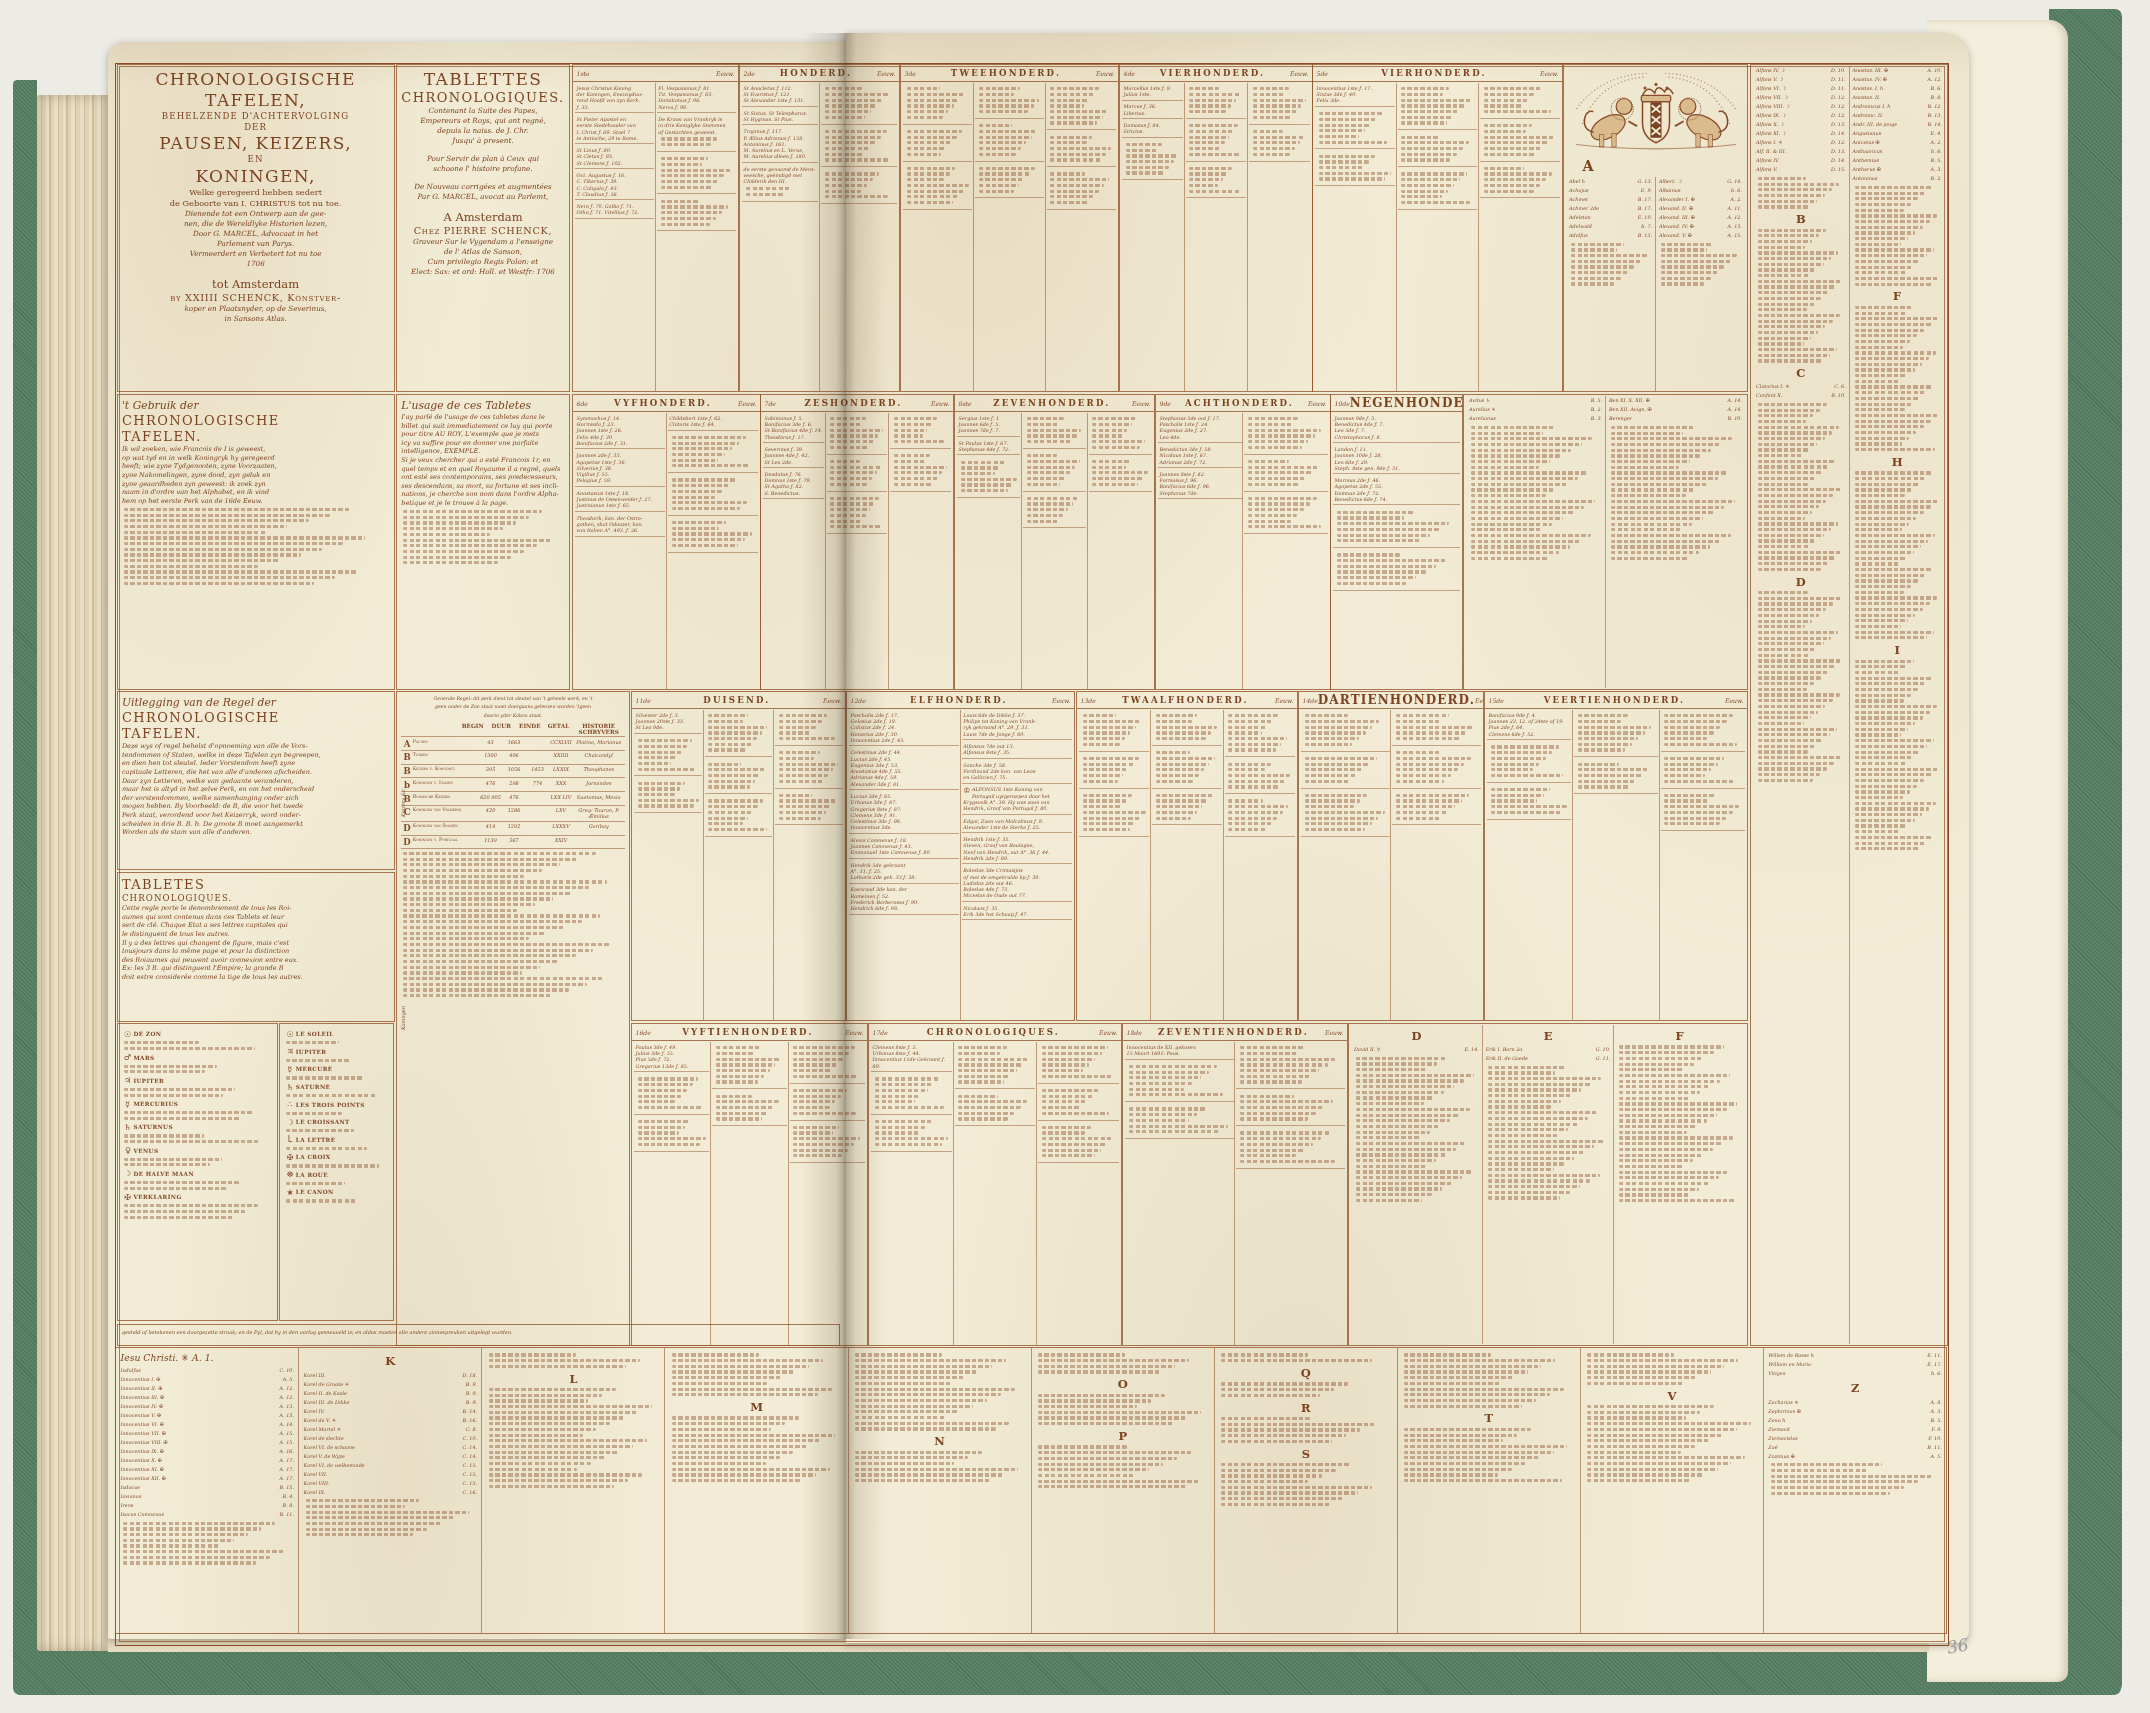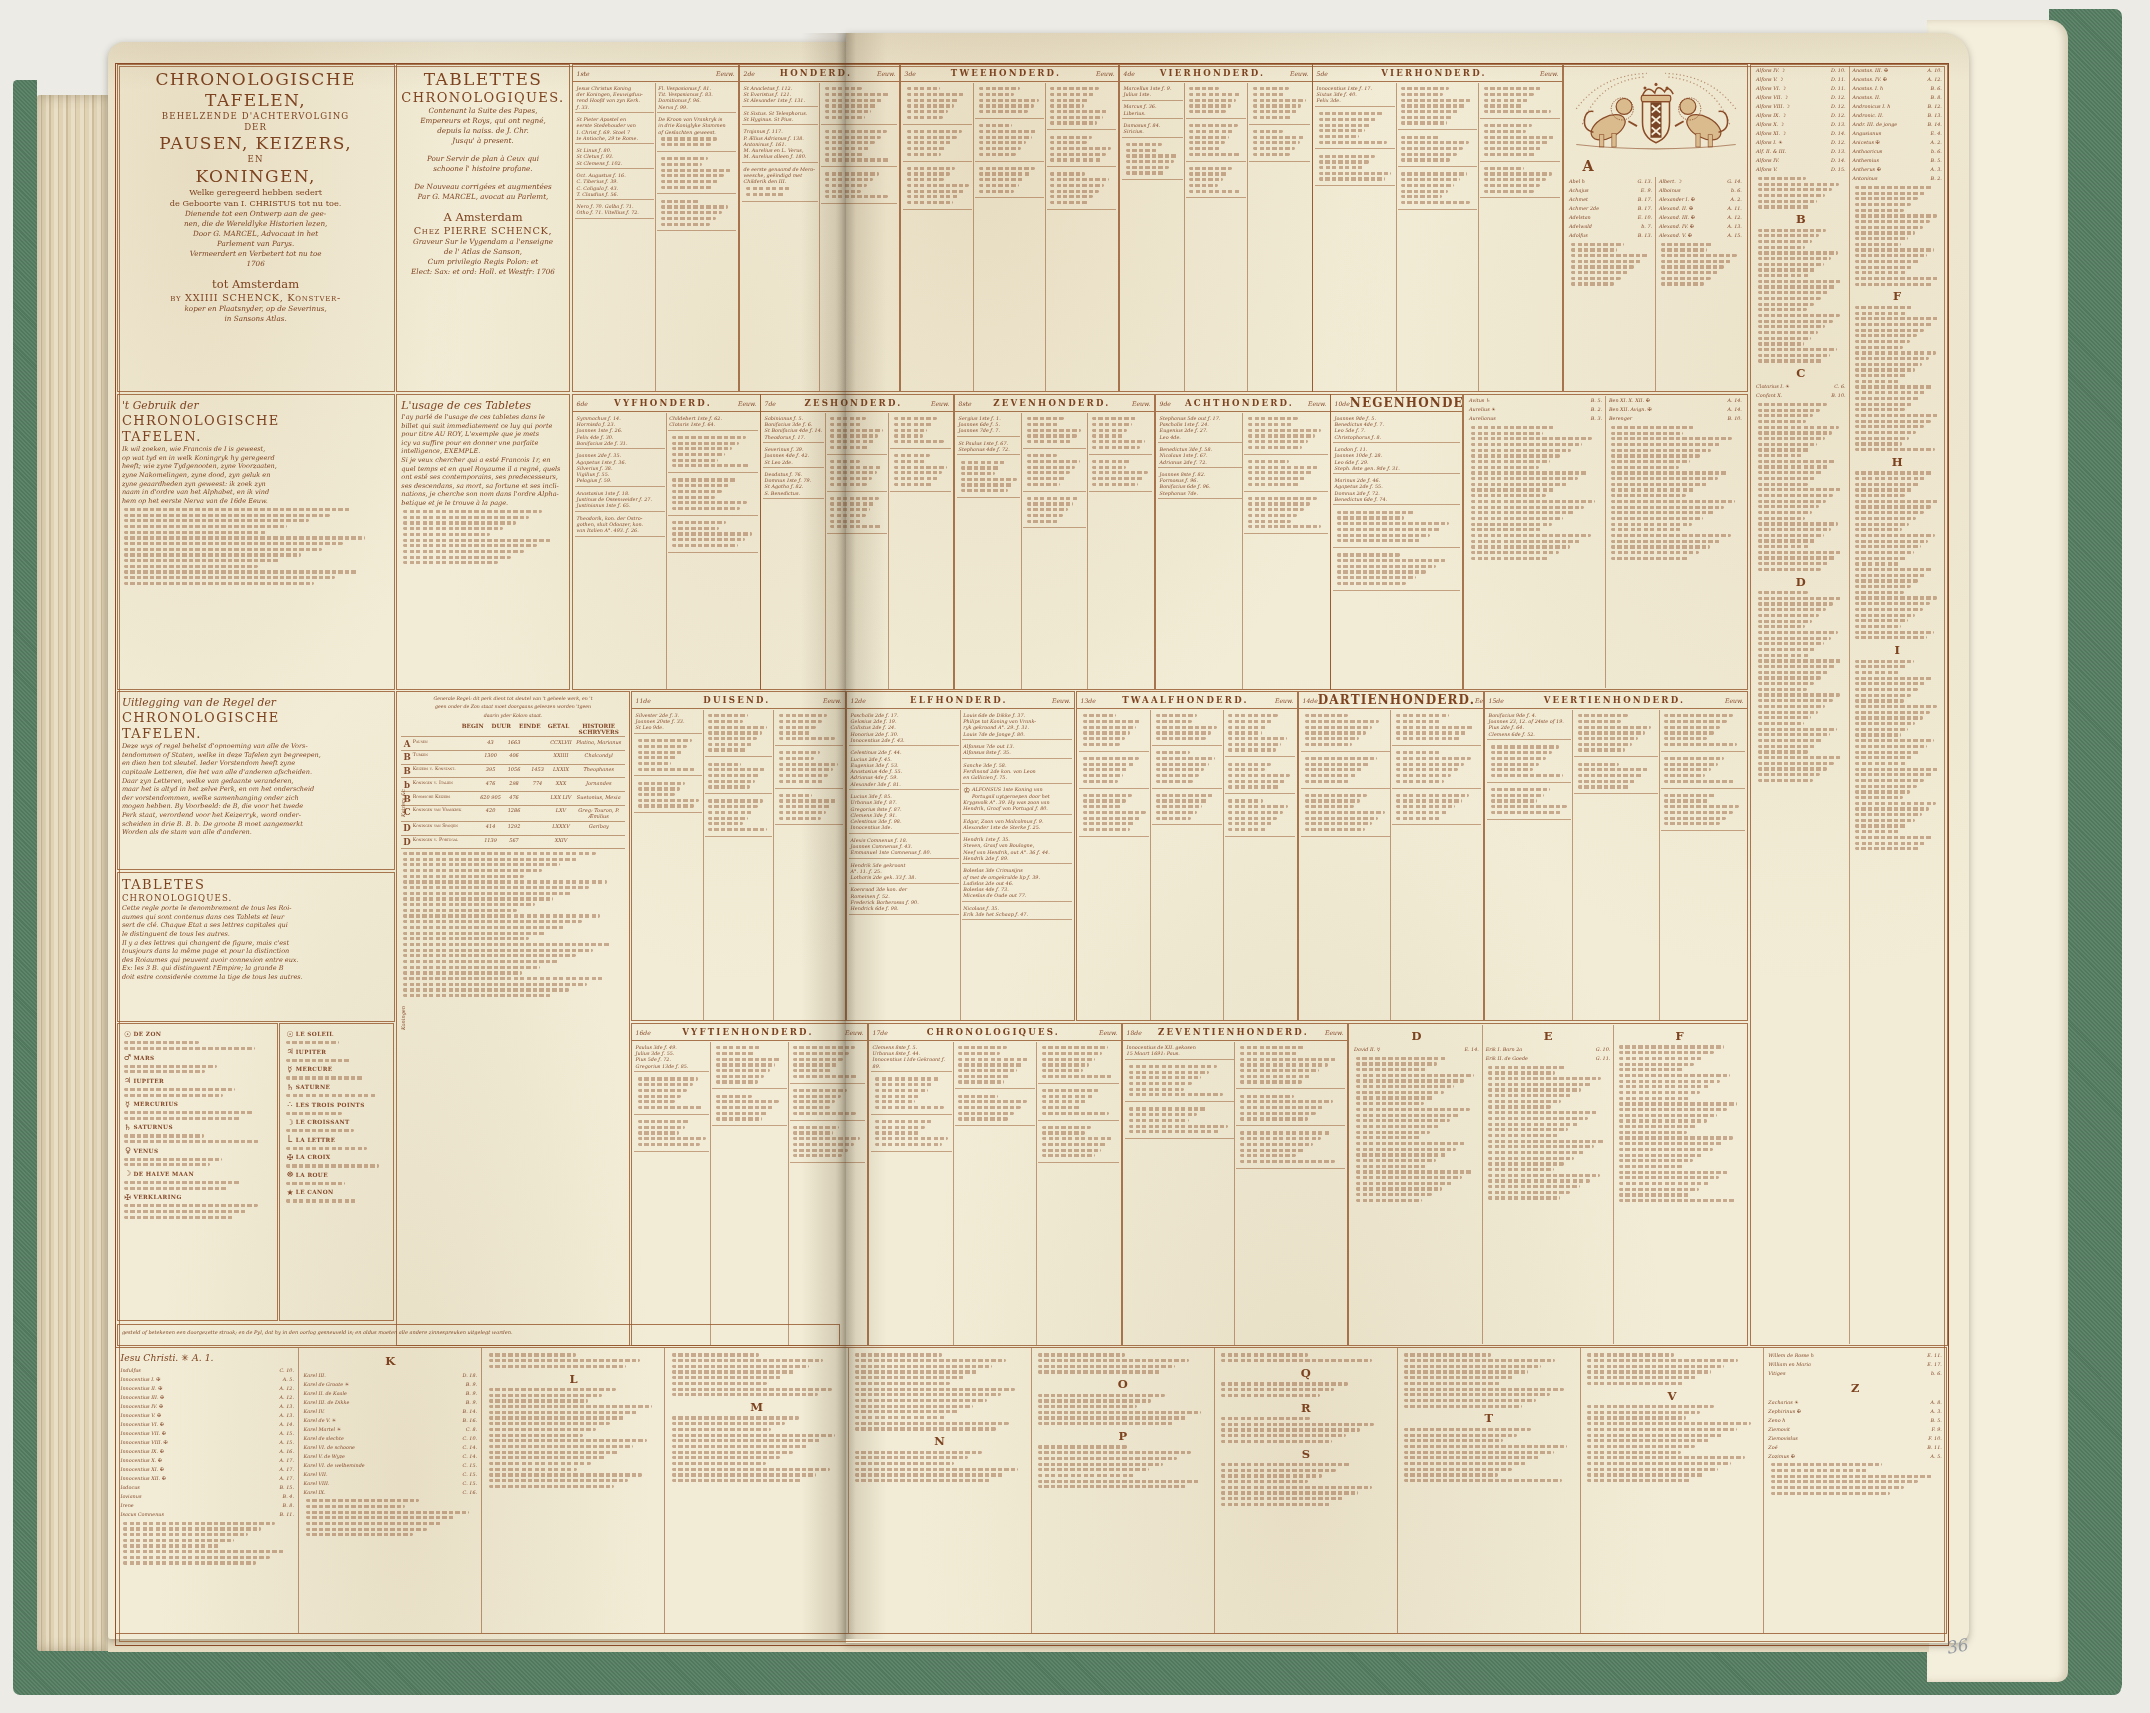--- a/index.html
+++ b/index.html
@@ -931,21 +931,21 @@
       <div class="blk text left" style="left: 8.6px; top: 360px; width: 278px; height: 296px;">
         <span class="ln h4">'t Gebruik der</span>
         <span class="ln h2">CHRONOLOGISCHE</span>
         <span class="ln h2">TAFELEN.</span>
         <span class="ln it">Ik wil zoeken, wie Francois de I is geweest,</span>
         <span class="ln it">op wat tyd en in welk Koningryk hy geregeerd</span>
         <span class="ln it">heeft; wie zyne Tydgenooten, zyne Voorzaaten,</span>
         <span class="ln it">zyne Nakomelingen, zyne dood, zyn geluk en</span>
         <span class="ln it">zyne geaardheden zyn geweest: ik zoek zyn</span>
         <span class="ln it">naam in d'ordre van het Alphabet, en ik vind</span>
-        <span class="ln it">hem op het eerste Nerva van de 16de Eeuw.</span>
+        <span class="ln it">hem op het eerste Perk van de 16de Eeuw.</span>
         <div class="squig" style="width: 85%;"></div>
         <div class="squig" style="width: 77%;"></div>
         <div class="squig" style="width: 69%;"></div>
         <div class="squig" style="width: 61%;"></div>
         <div class="squig" style="width: 53%;"></div>
         <div class="squig" style="width: 90%;"></div>
         <div class="squig" style="width: 82%;"></div>
         <div class="squig" style="width: 74%;"></div>
         <div class="squig" style="width: 66%;"></div>
         <div class="squig" style="width: 58%;"></div>

